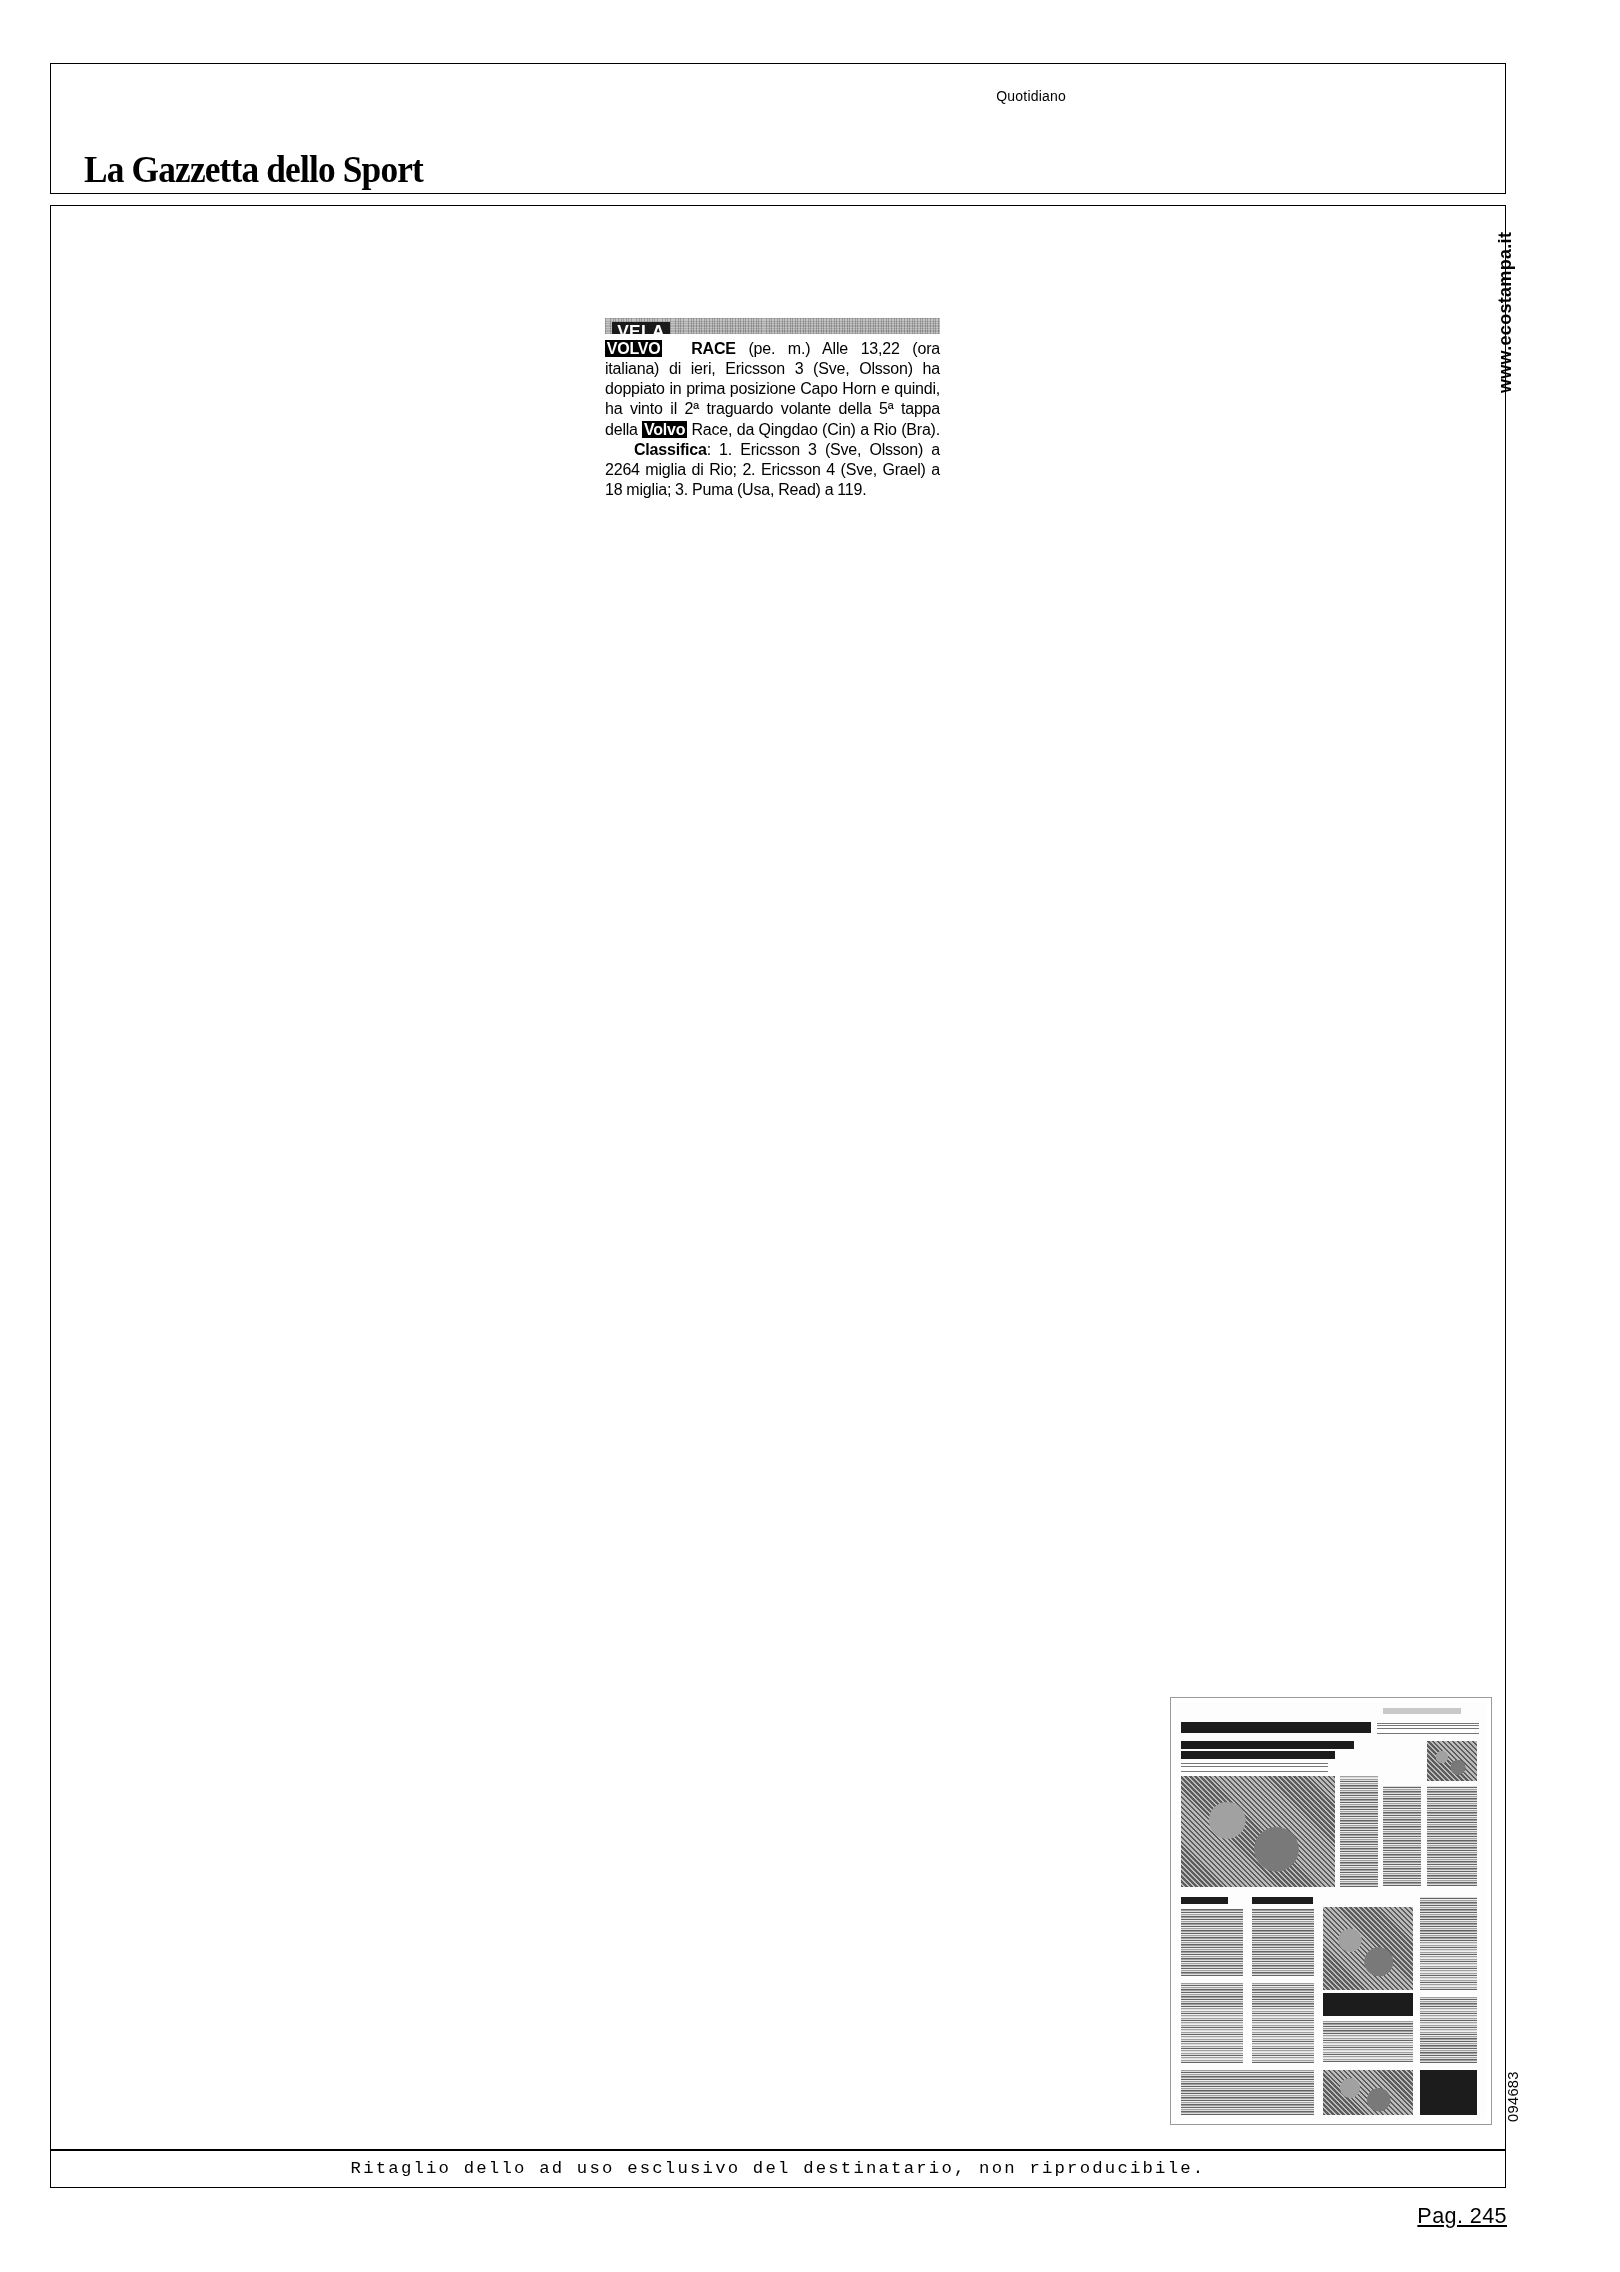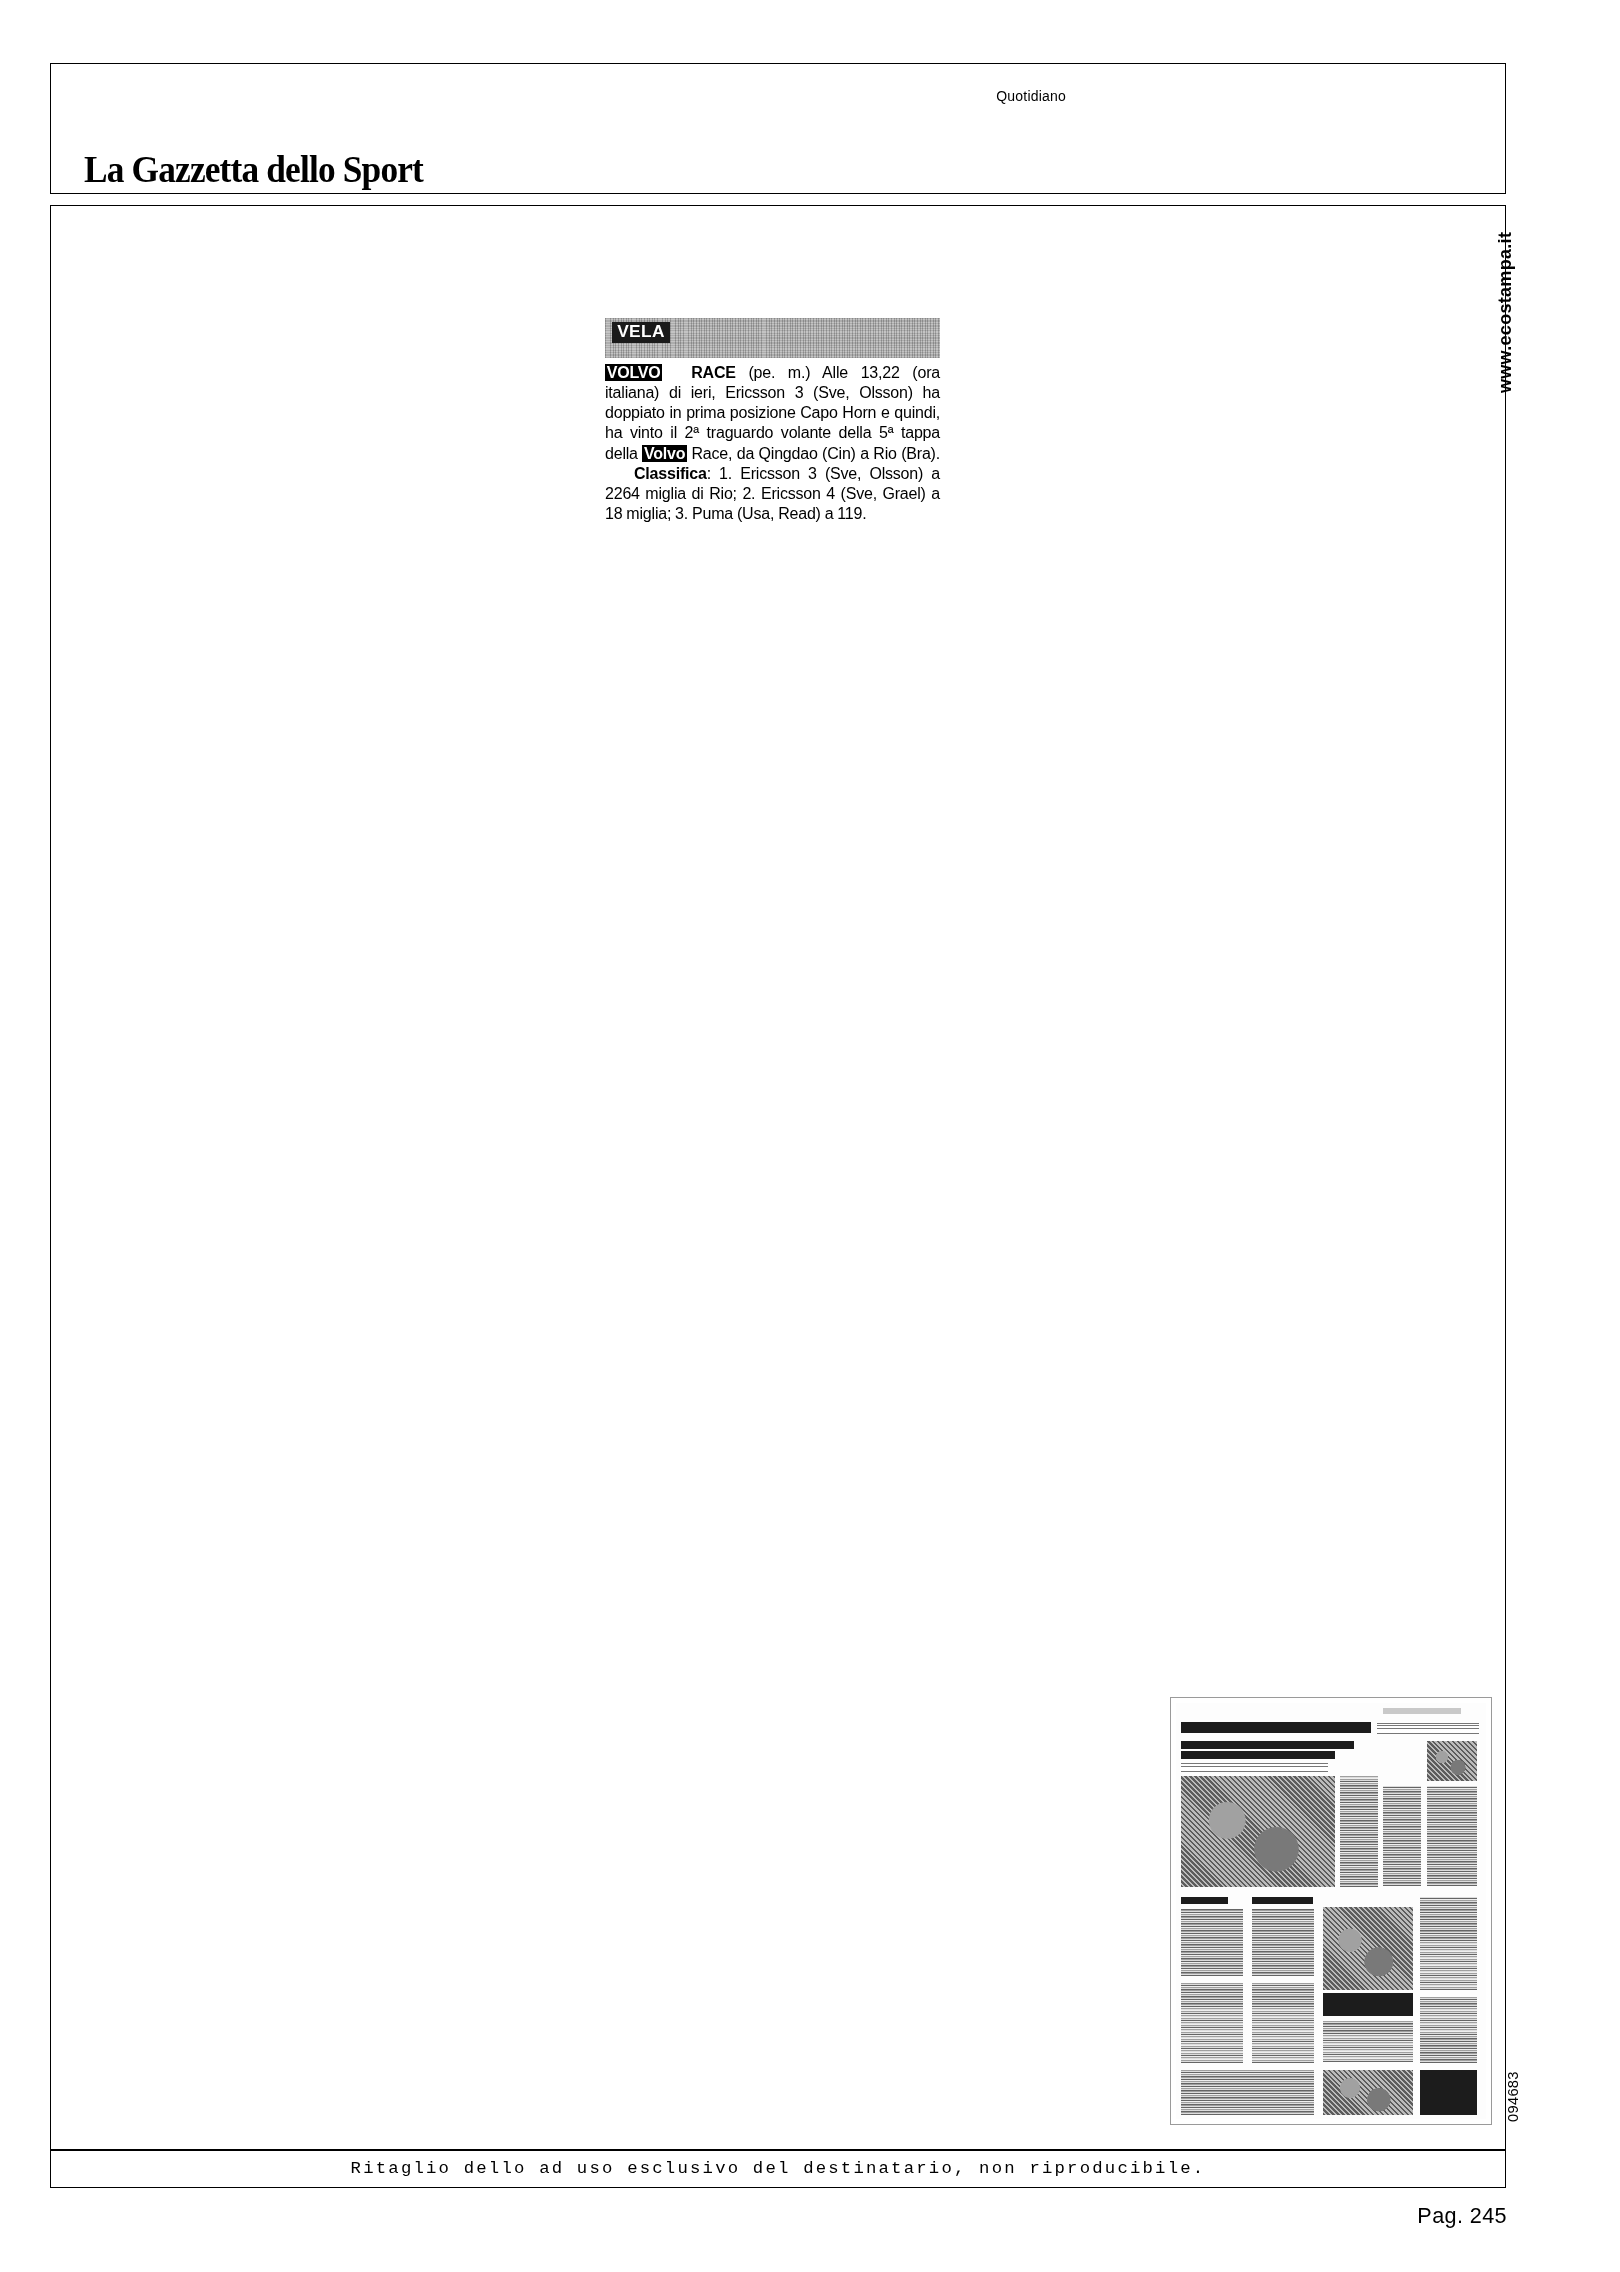--- a/index.html
+++ b/index.html
@@ -131,21 +131,21 @@
   
   .clip {
     position: absolute;
     left: 605px;
     top: 318px;
     width: 335px;
   }
   .clip-section {
     background: #b9b9b9;
     width: 100%;
-    height: 40px;
+    height: 16px;
     position: relative;
     overflow: hidden;
   }
   .clip-section .noise {
     position: absolute;
     inset: 0;
     background-image:
       repeating-linear-gradient(90deg, rgba(0,0,0,0.18) 0 0.9px, rgba(255,255,255,0.10) 0.9px 2.6px),
       repeating-linear-gradient(0deg, rgba(0,0,0,0.12) 0 0.9px, rgba(255,255,255,0.08) 0.9px 1.7px);
     opacity: 0.9;
@@ -246,20 +246,21 @@
     text-align: center;
     line-height: 35px;
     white-space: nowrap;
   }
   .page-num {
     position: absolute;
     right: 114px;
     top: 2203px;
     font-size: 21.6px;
     letter-spacing: 0.4px;
+    text-decoration: underline;
   }
 </style>
 </head>
 <body>
 
 <div class="page">
 
   <div class="header-box">
     <div class="masthead">La Gazzetta dello Sport</div>
     <div class="quotidiano">Quotidiano</div>

